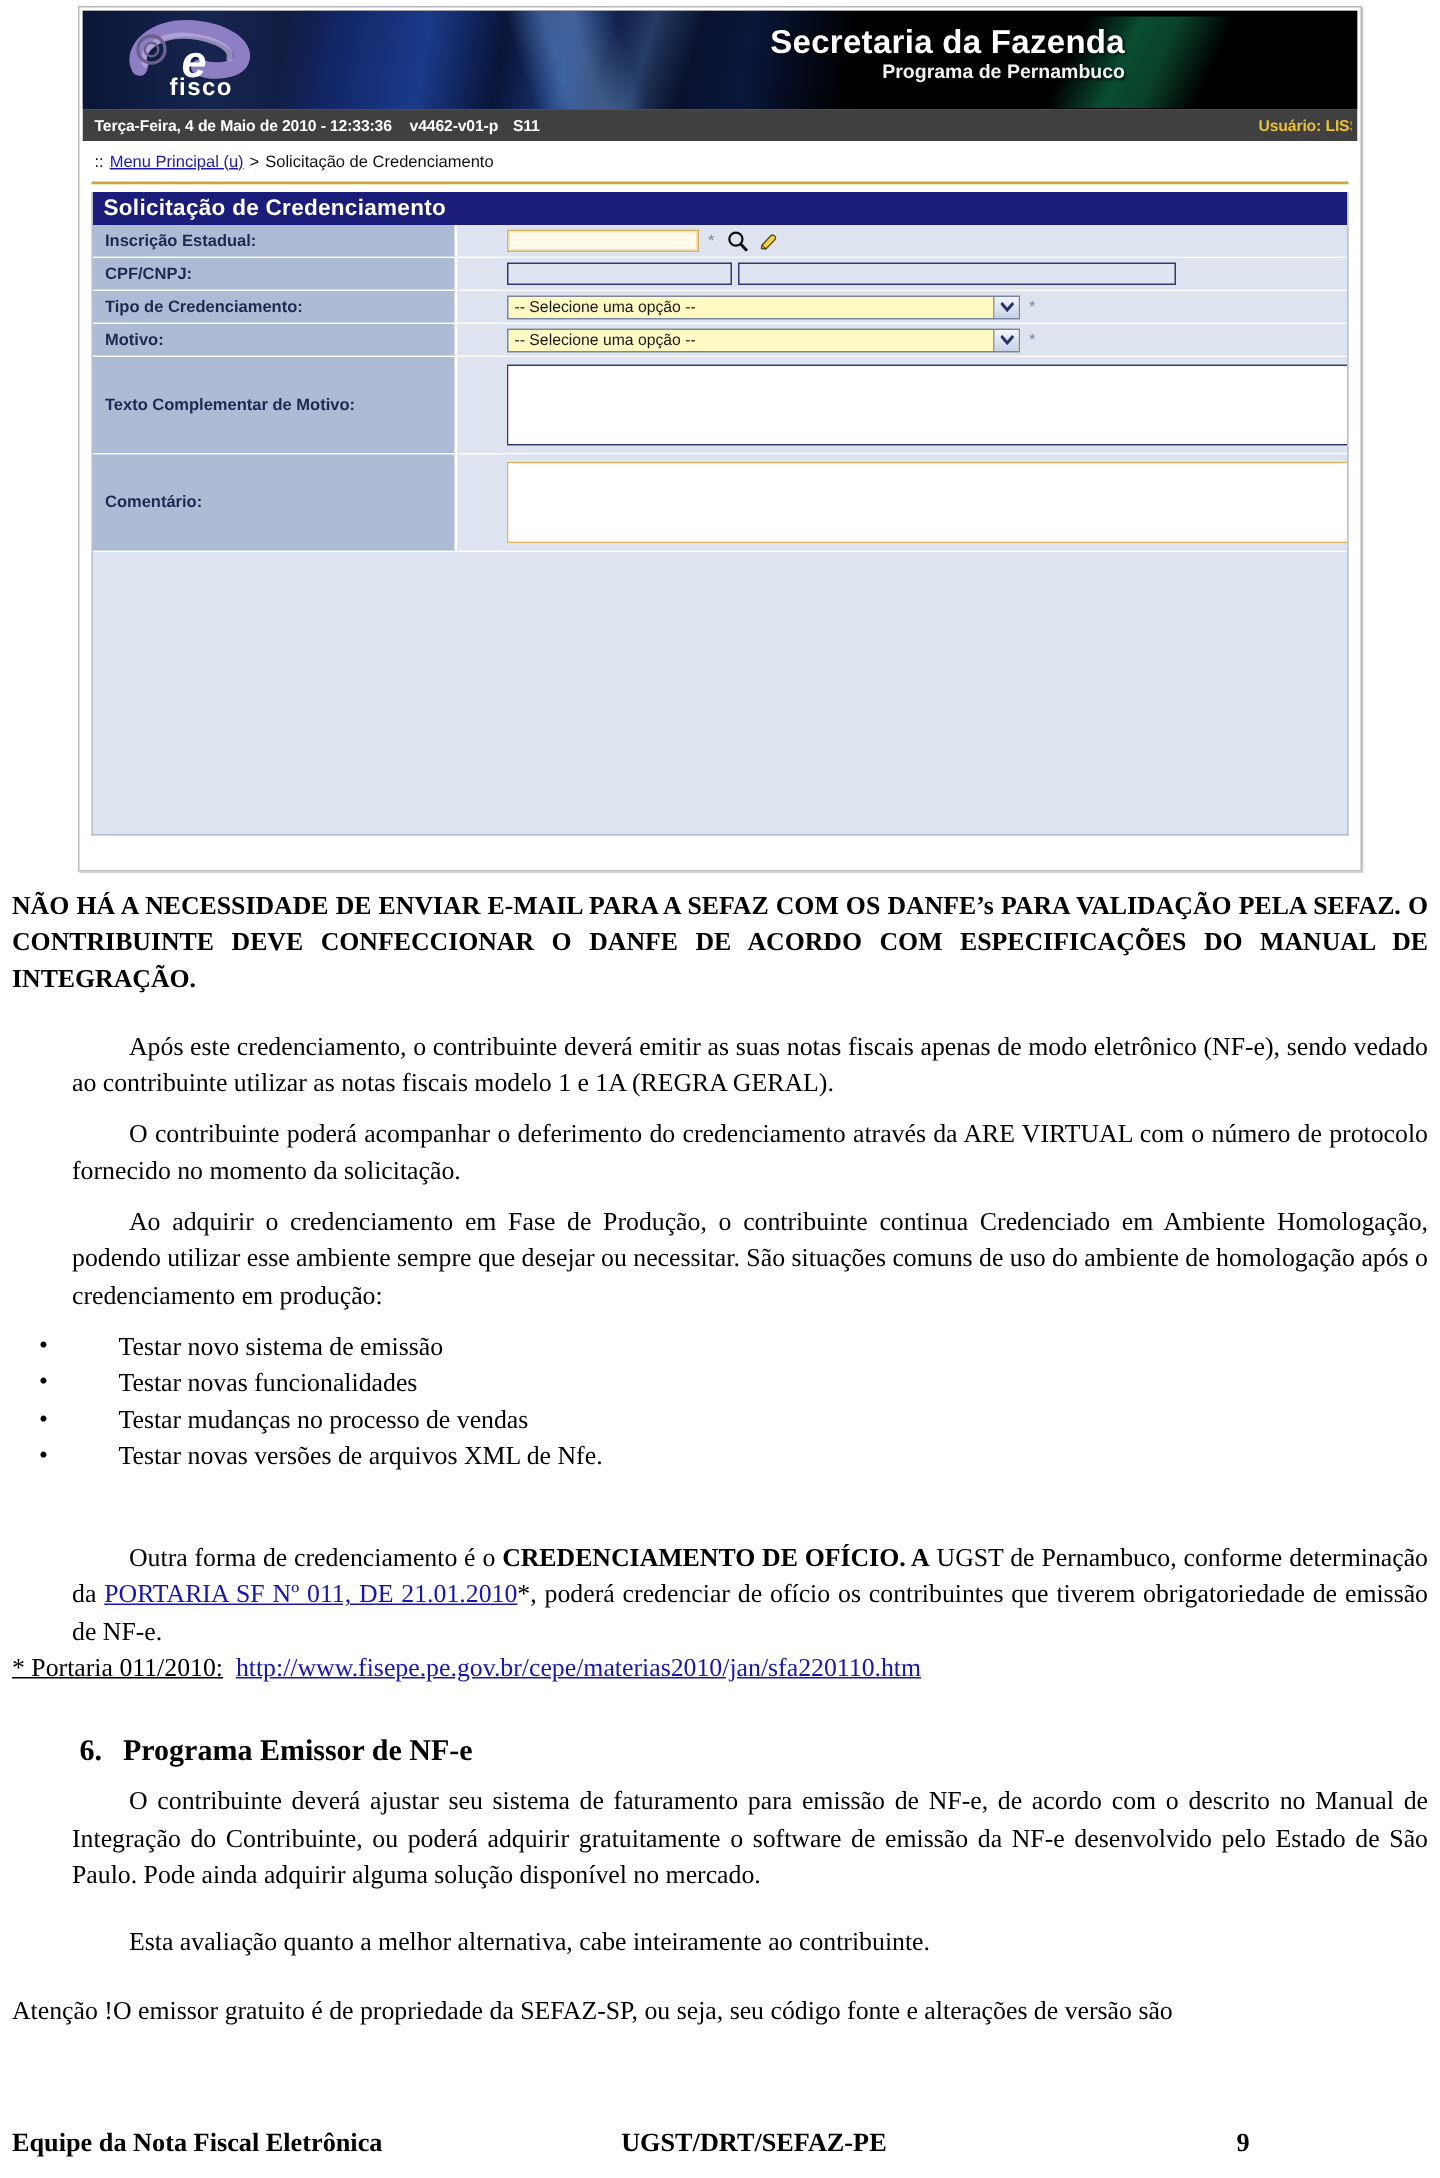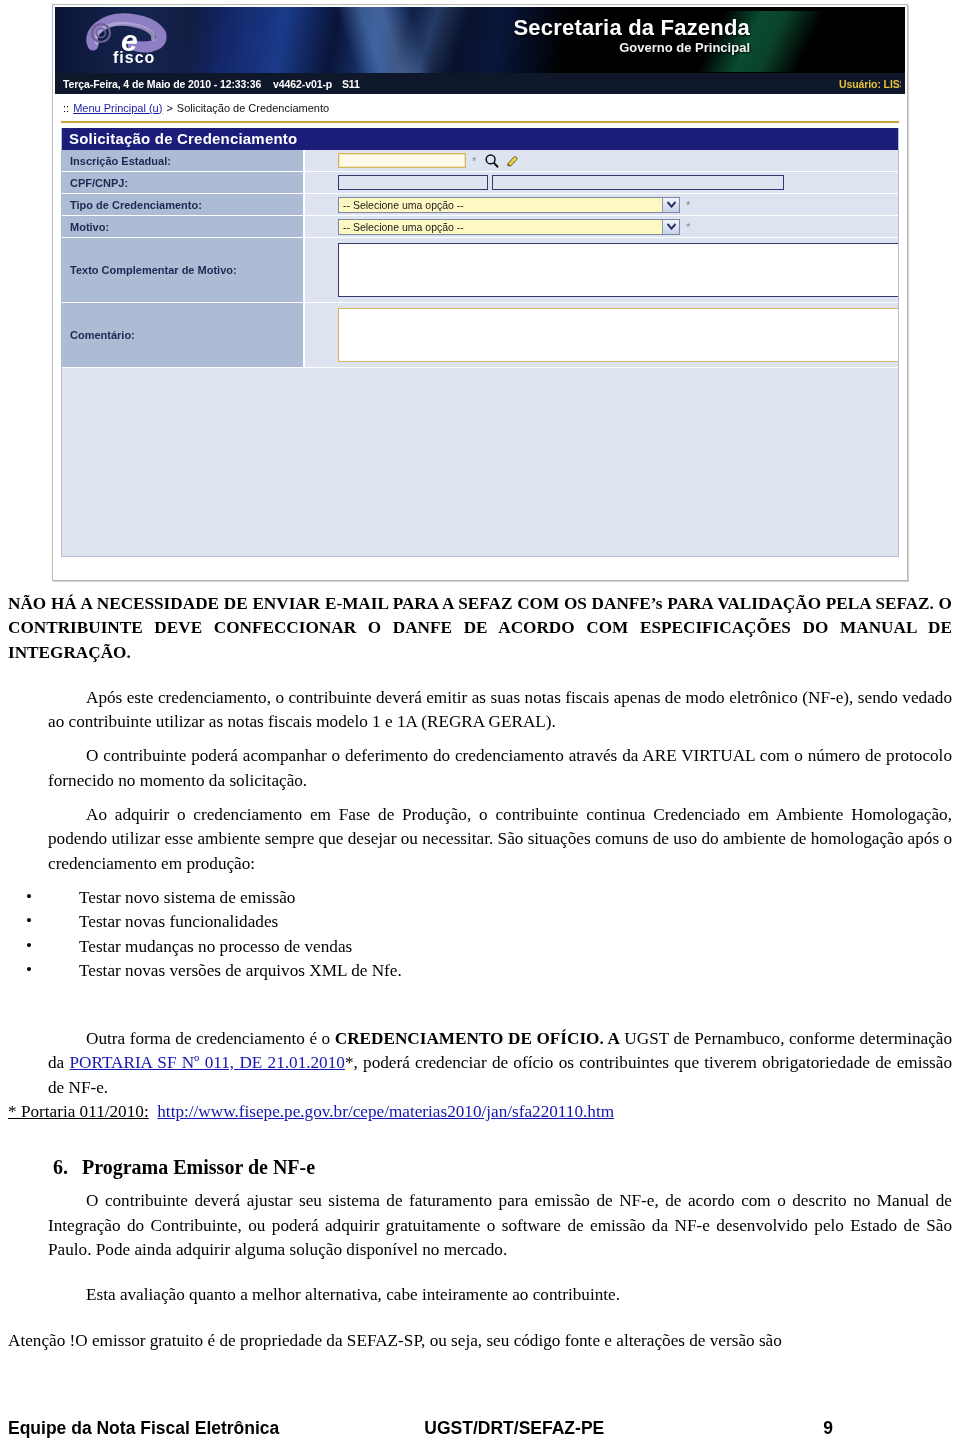--- a/index.html
+++ b/index.html
@@ -116,21 +116,21 @@
     line-height: 1.2;
     margin-top: 1px;
     text-shadow: 1px 1px 2px rgba(0,0,0,.9);
     white-space: nowrap;
   }
 
   
   .statusbar {
     position: relative;
     height: 21px;
-    background: #0f172a;
+    background: #404040;
     display: flex;
     align-items: center;
     justify-content: space-between;
     padding: 0 4px 0 8px;
     box-sizing: border-box;
     font-family: "Liberation Sans", sans-serif;
   }
   .status-left {
     color: #ffffff;
     font-size: 10.5px;
@@ -384,21 +384,21 @@
   
   .footer {
     position: absolute;
     left: 0;
     bottom: 13px;
     width: 843px;
     padding: 0 10px 0 8px;
     box-sizing: border-box;
     display: flex;
     align-items: baseline;
-    font-family: Liberation Sans, sans-serif;
+    font-family: Liberation Serif, serif;
     font-size: 17.5px;
     font-weight: bold;
   }
   .footer .f-left { flex: 0 0 auto; }
   .footer .f-mid  { flex: 1 1 auto; text-align: center; padding-right: 74px; }
   .footer .f-right { flex: 0 0 auto; }
 </style>
 </head>
 <body>
 
@@ -414,21 +414,21 @@
         <path d="M20 32 C15 23, 29 11, 50 13 C68 15, 78 22, 76 28" fill="none" stroke="#b9aedd" stroke-width="4" stroke-linecap="round" opacity=".75"></path>
         <circle cx="24" cy="22" r="9" fill="none" stroke="#6d6090" stroke-width="2.2"></circle>
         <circle cx="24" cy="22" r="4.5" fill="none" stroke="#6d6090" stroke-width="1.6"></circle>
         <text x="44" y="40" font-family="'Liberation Sans', sans-serif" font-size="30" font-weight="bold" font-style="italic" fill="#ffffff">e</text>
         <text x="36" y="52" font-family="'Liberation Sans', sans-serif" font-size="16" font-weight="bold" fill="#ffffff" letter-spacing="1">fisco</text>
       </svg>
     </div>
 
     <div class="banner-titles">
       <div class="banner-title">Secretaria da Fazenda</div>
-      <div class="banner-sub">Governo de Principal</div>
+      <div class="banner-sub">Programa de Pernambuco</div>
     </div>
   </div>
 
   <div class="statusbar">
     <div class="status-left">
       <span>Terça-Feira, 4 de Maio de 2010 - 12:33:36</span>
       <span class="ver">v4462-v01-p</span>
       <span class="sess">S11</span>
     </div>
     <div class="status-right">Usuário: LISS</div>

